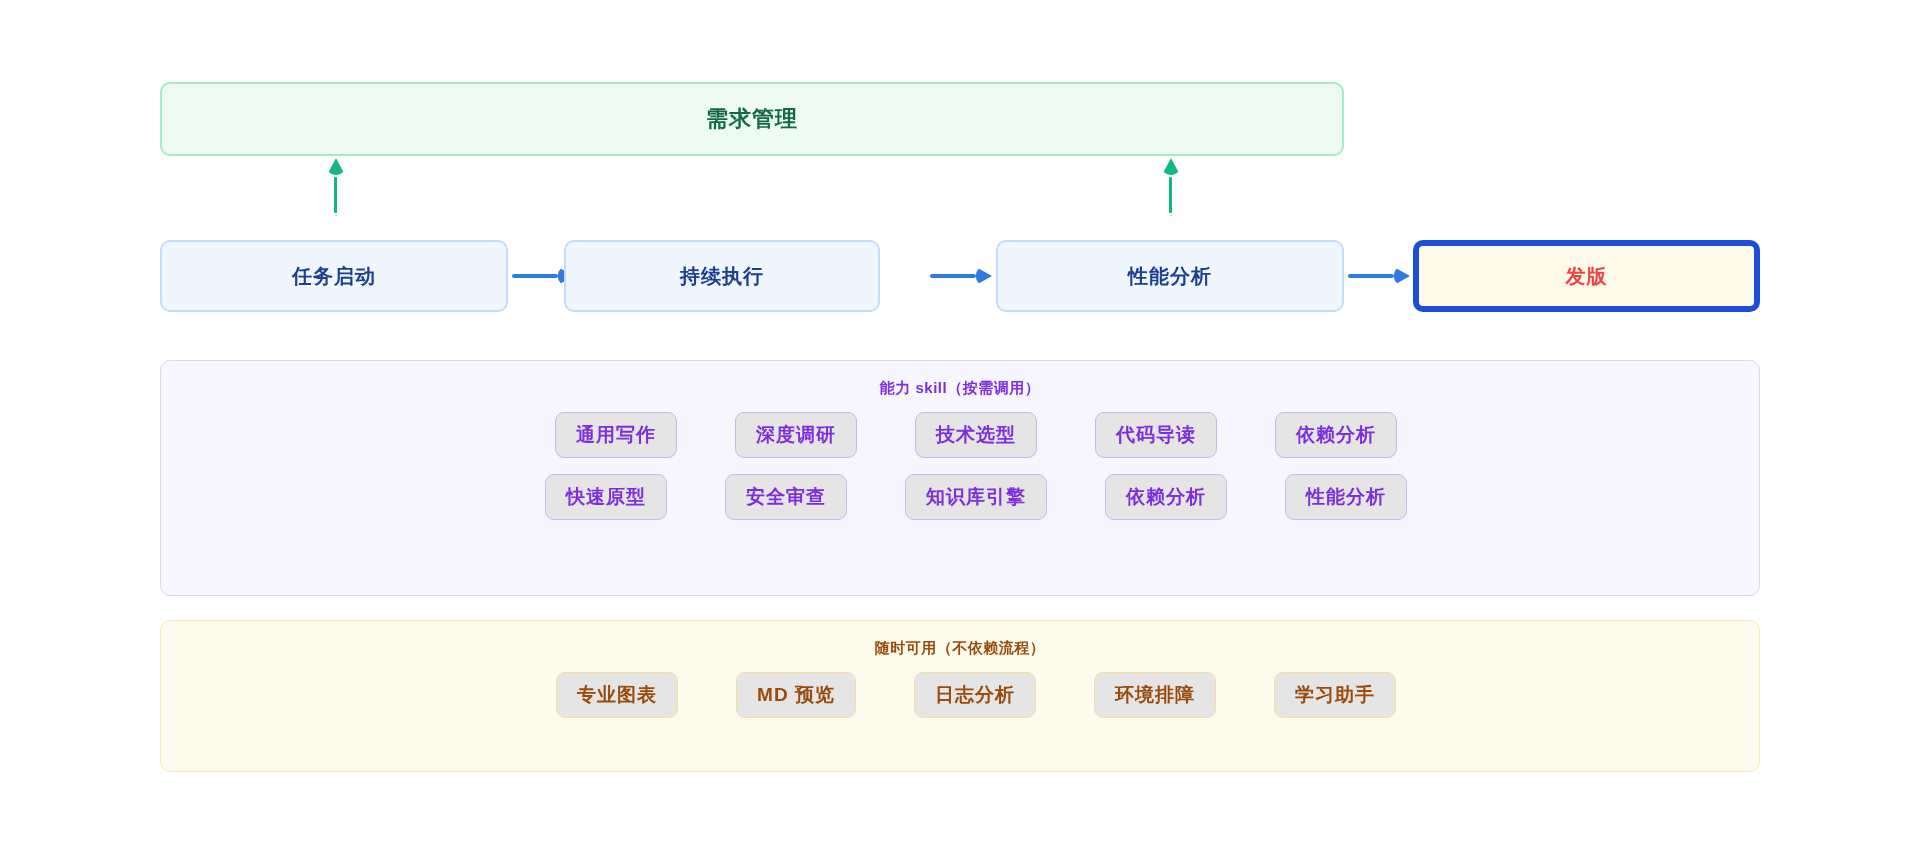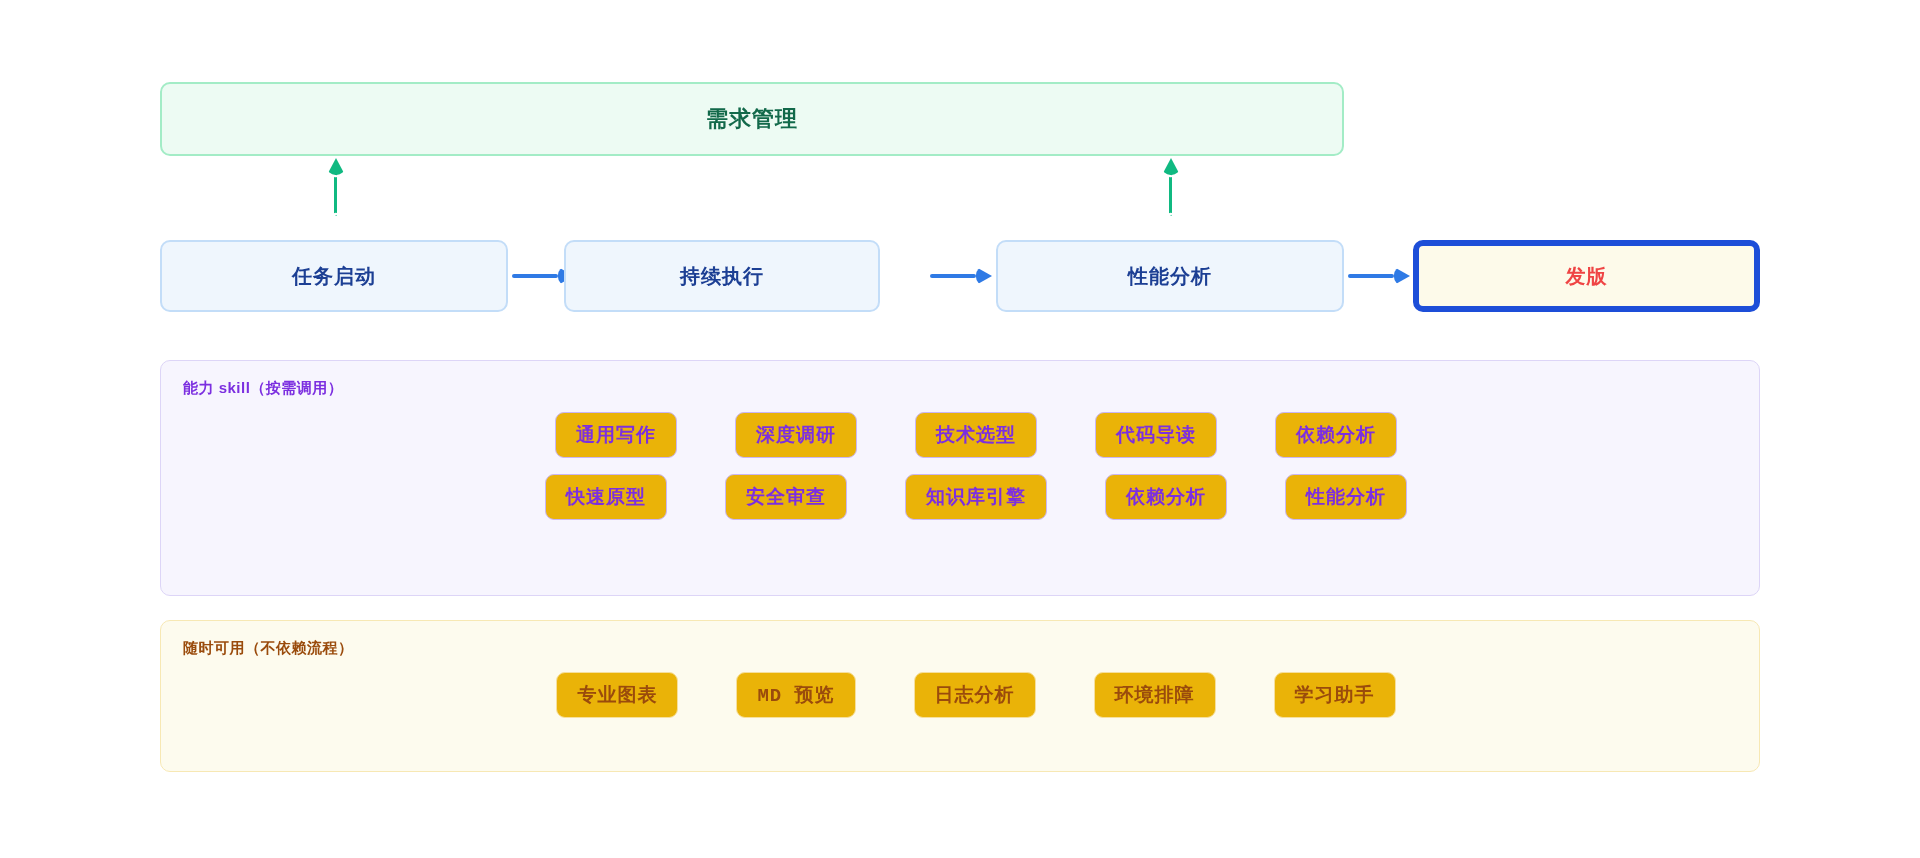--- a/index.html
+++ b/index.html
@@ -127,33 +127,33 @@
   .arrow-2 .shaft { width: 46px; }
   .arrow-2 .head { left: 46px; }
 
   
   .panel {
     position: absolute;
     left: 160px;
     width: 1600px;
     border-radius: 10px;
     padding: 18px 22px 22px 22px;
+    text-align: center;
   }
   .panel-skill {
     top: 360px;
     height: 236px;
     background: #f7f5fe;
     border: 1px solid #ddd5f7;
   }
   .panel-always {
     top: 620px;
     height: 152px;
     background: #fdfbee;
     border: 1px solid #f7e8b4;
-    font-family: Liberation Mono, monospace;
   }
   .panel-title {
     font-size: 15px;
     font-weight: bold;
     letter-spacing: 0.5px;
   }
   .panel-skill .panel-title { color: #7c2fe0; }
   .panel-always .panel-title { color: #9a4b0c; }
 
   .chip-rows {
@@ -165,21 +165,21 @@
   }
   .chip-row {
     display: flex;
     gap: 26px;
     justify-content: center;
   }
   .chip {
     height: 46px;
     padding: 0 20px;
     border-radius: 9px;
-    background: #eab308;
+    background: #e5e5e5;
     display: flex;
     align-items: center;
     justify-content: center;
     font-size: 19px;
     font-weight: bold;
     letter-spacing: 1px;
     white-space: nowrap;
     margin-left: 32px;
   }
   .chip.purple {

